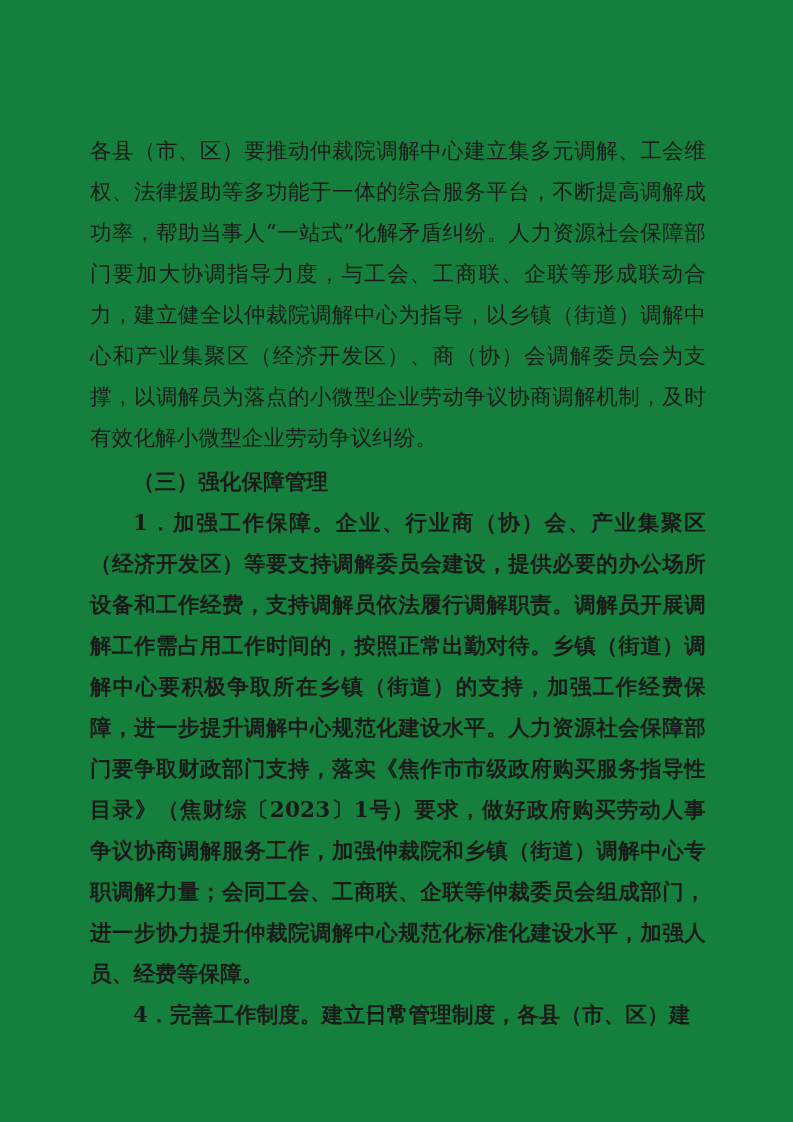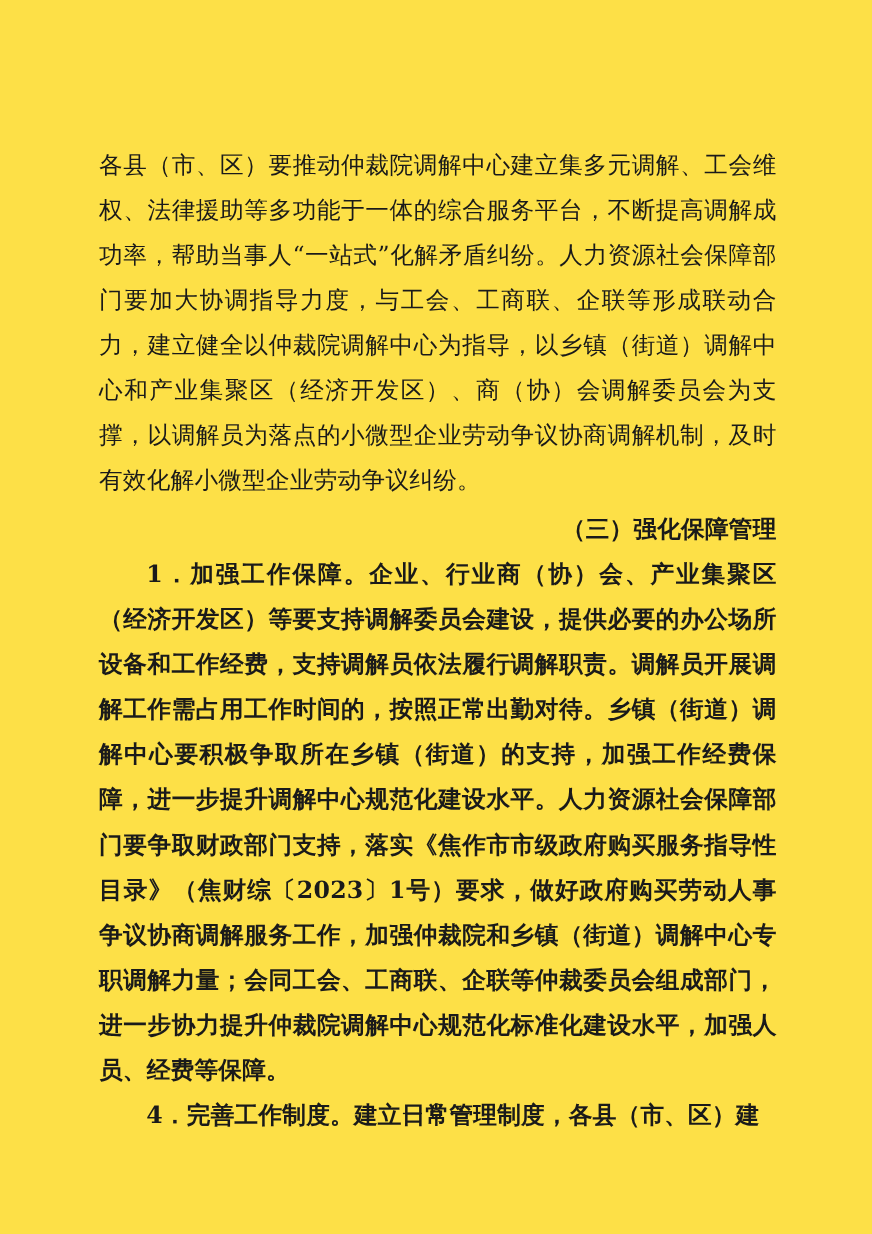--- a/index.html
+++ b/index.html
@@ -13,21 +13,21 @@
     font-family: "Liberation Serif", serif;
     color: #1a1a1a;
     position: relative;
     overflow: hidden;
   }
   .page {
     position: absolute;
     left: 0; top: 0;
     width: 793px;
     height: 1122px;
-    background: #fde047;
+    background: #15803d;
   }
   .content {
     position: absolute;
     left: 90px;
     top: 130px;
     width: 616px;
   }
   .para {
     font-size: 21.5px;
     line-height: 41px;
@@ -42,21 +42,20 @@
     font-weight: bold;
   }
   .heading {
     font-size: 21.5px;
     line-height: 41px;
     margin: 0;
     text-indent: 43px;
     font-weight: bold;
     font-family: "DejaVu Sans", "Liberation Sans", sans-serif;
     letter-spacing: 0.2px;
-    text-align: right;
   }
   .spacer-sm { height: 3px; }
   .footer {
     position: absolute;
     left: 0;
     top: 1000px;
     width: 793px;
     text-align: center;
     font-size: 19px;
     font-family: "DejaVu Serif", "Liberation Serif", serif;

